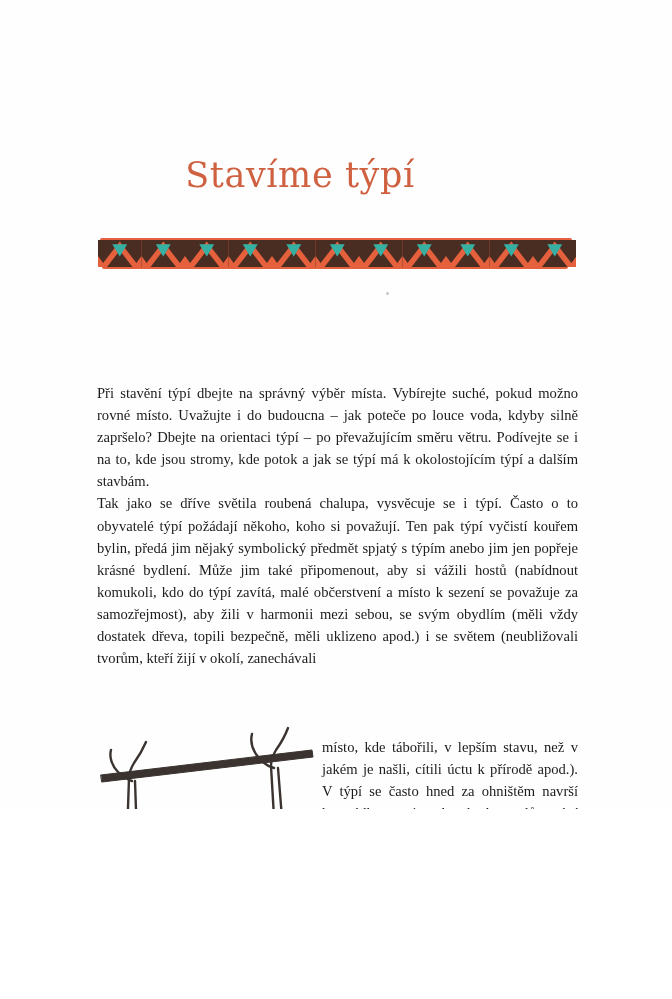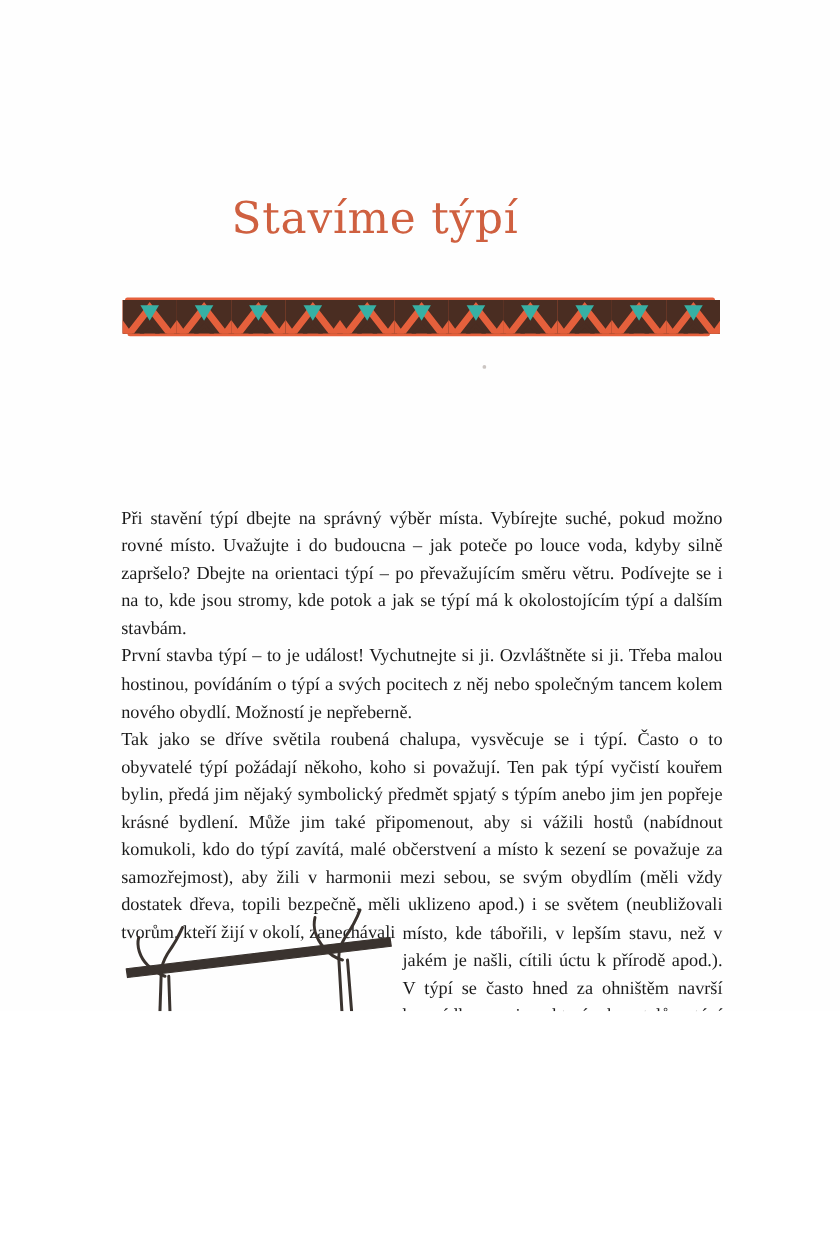--- a/index.html
+++ b/index.html
@@ -68,21 +68,21 @@
     height: 4px;
     background: #e5603c;
     border-radius: 2px;
   }
   .band svg { display: block; }
 
   
   .col-full {
     position: absolute;
     left: 97px;
-    top: 404px;
+    top: 382px;
     width: 481px;
     font-size: 14.6px;
     line-height: 22.1px;
     text-align: justify;
     text-justify: inter-word;
   }
   .col-right {
     position: absolute;
     left: 322px;
     top: 700px;
@@ -167,21 +167,20 @@
           <use href="#motif" x="348"></use>
           <use href="#motif" x="391.5"></use>
           <use href="#motif" x="435"></use>
         </g>
       </svg>
     </div>
   </div>
 
   <div class="col-full">
     <p>Při stavění týpí dbejte na správný výběr místa. Vybírejte suché, pokud možno rovné místo. Uvažujte i do budoucna – jak poteče po louce voda, kdyby silně zapršelo? Dbejte na orientaci týpí – po převažujícím směru větru. Podívejte se i na to, kde jsou stromy, kde potok a jak se týpí má k okolostojícím týpí a dalším stavbám.</p>
-    <p>První stavba týpí – to je událost! Vychutnejte si ji. Ozvláštněte si ji. Třeba malou hostinou, povídáním o týpí a svých pocitech z něj nebo společným tancem kolem nového obydlí. Možností je nepřeberně.</p>
     <p>Tak jako se dříve světila roubená chalupa, vysvěcuje se i týpí. Často o to obyvatelé týpí požádají někoho, koho si považují. Ten pak týpí vyčistí kouřem bylin, předá jim nějaký symbolický předmět spjatý s týpím anebo jim jen popřeje krásné bydlení. Může jim také připomenout, aby si vážili hostů (nabídnout komukoli, kdo do týpí zavítá, malé občerstvení a místo k sezení se považuje za samozřejmost), aby žili v harmonii mezi sebou, se svým obydlím (měli vždy dostatek dřeva, topili bezpečně, měli uklizeno apod.) i se světem (neubližovali tvorům, kteří žijí v okolí, zanechávali</p>
   </div>
 
   <div class="col-right">
     <p>místo, kde tábořili, v lepším stavu, než v jakém je našli, cítili úctu k přírodě apod.). V týpí se často hned za ohništěm navrší hromádka zeminy, která obyvatelům týpí připomíná všechny zásady a také věci, které člověka přesahují. Na takovém oltáři indiáni pálili byliny a kouř z nich nesl modlitby k nebi.</p>
   </div>
 
   <div class="illus">
     <svg width="220" height="172" viewBox="0 0 220 172">
       <g fill="none" stroke="#3a332f" stroke-width="2.4" stroke-linecap="round" stroke-linejoin="round">

